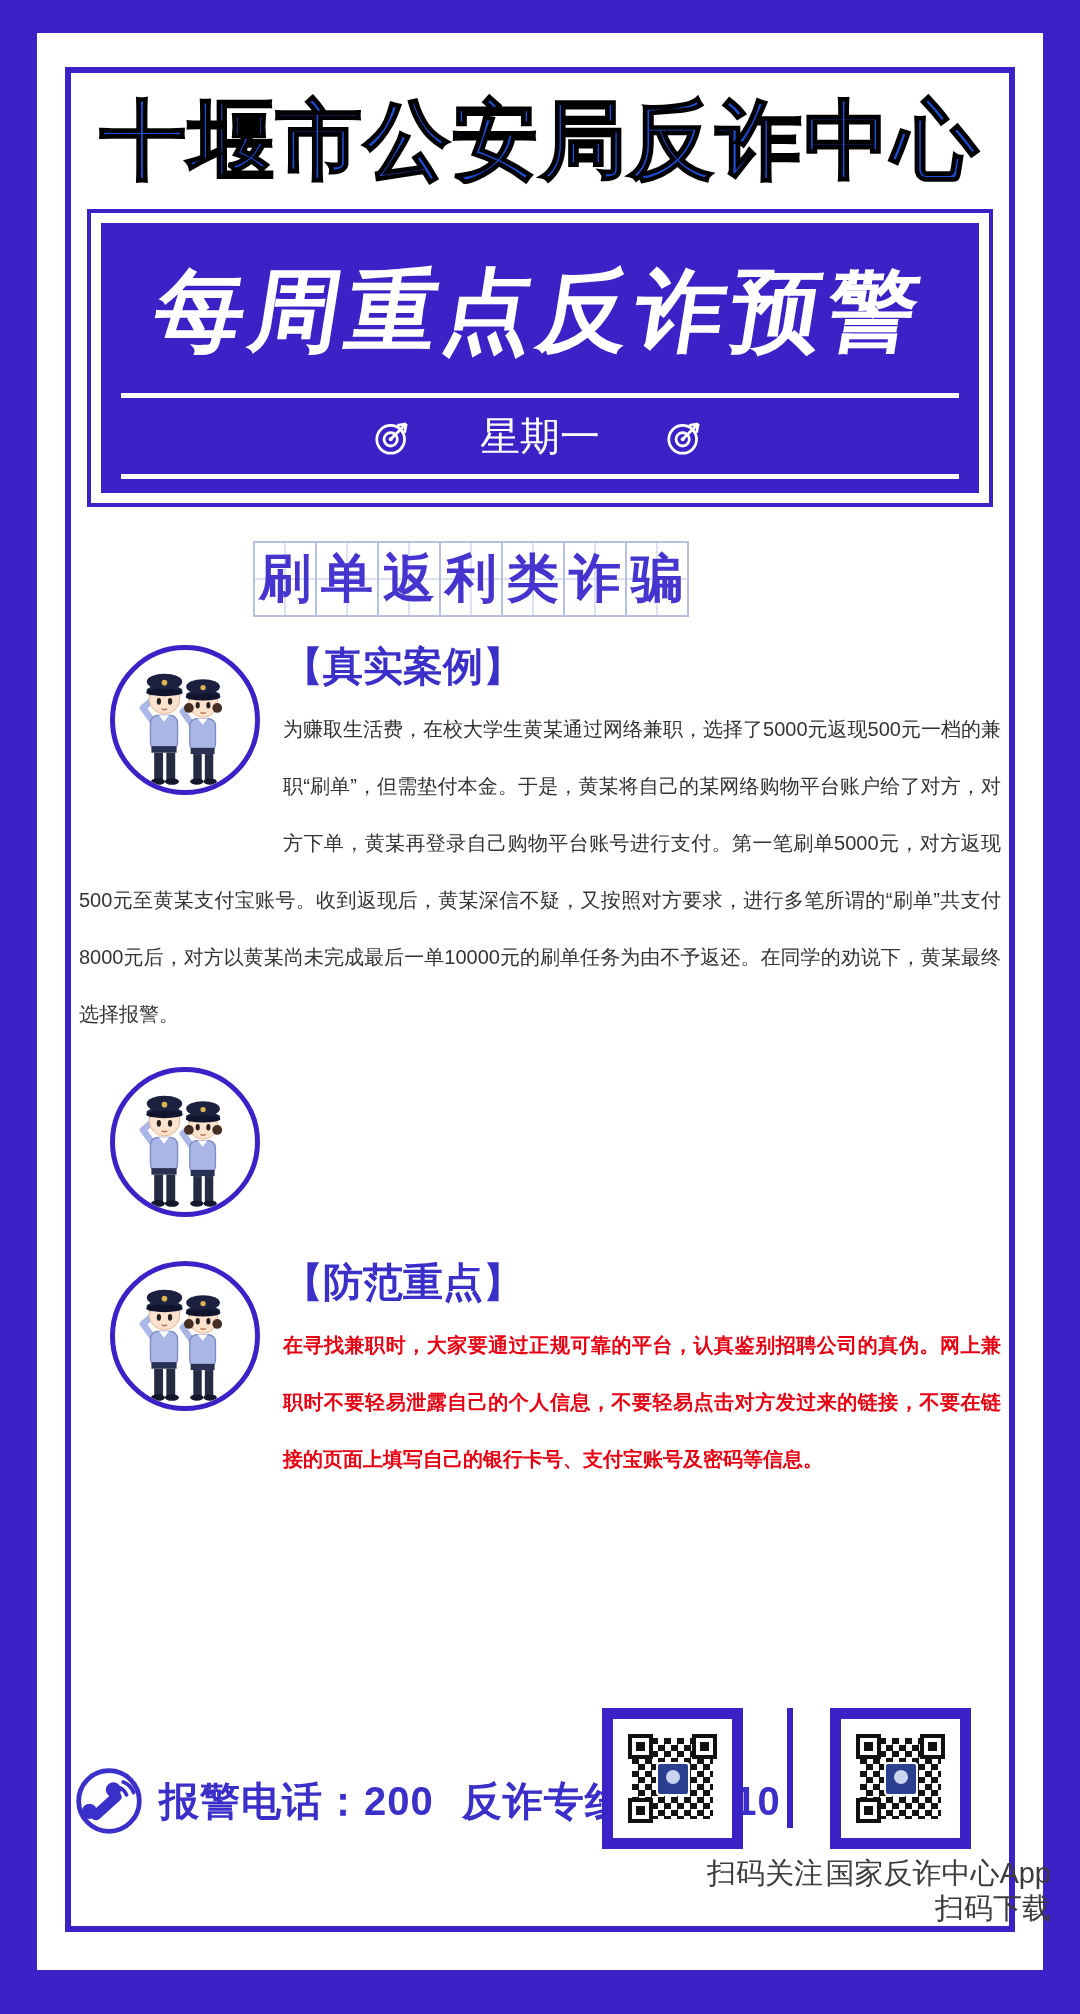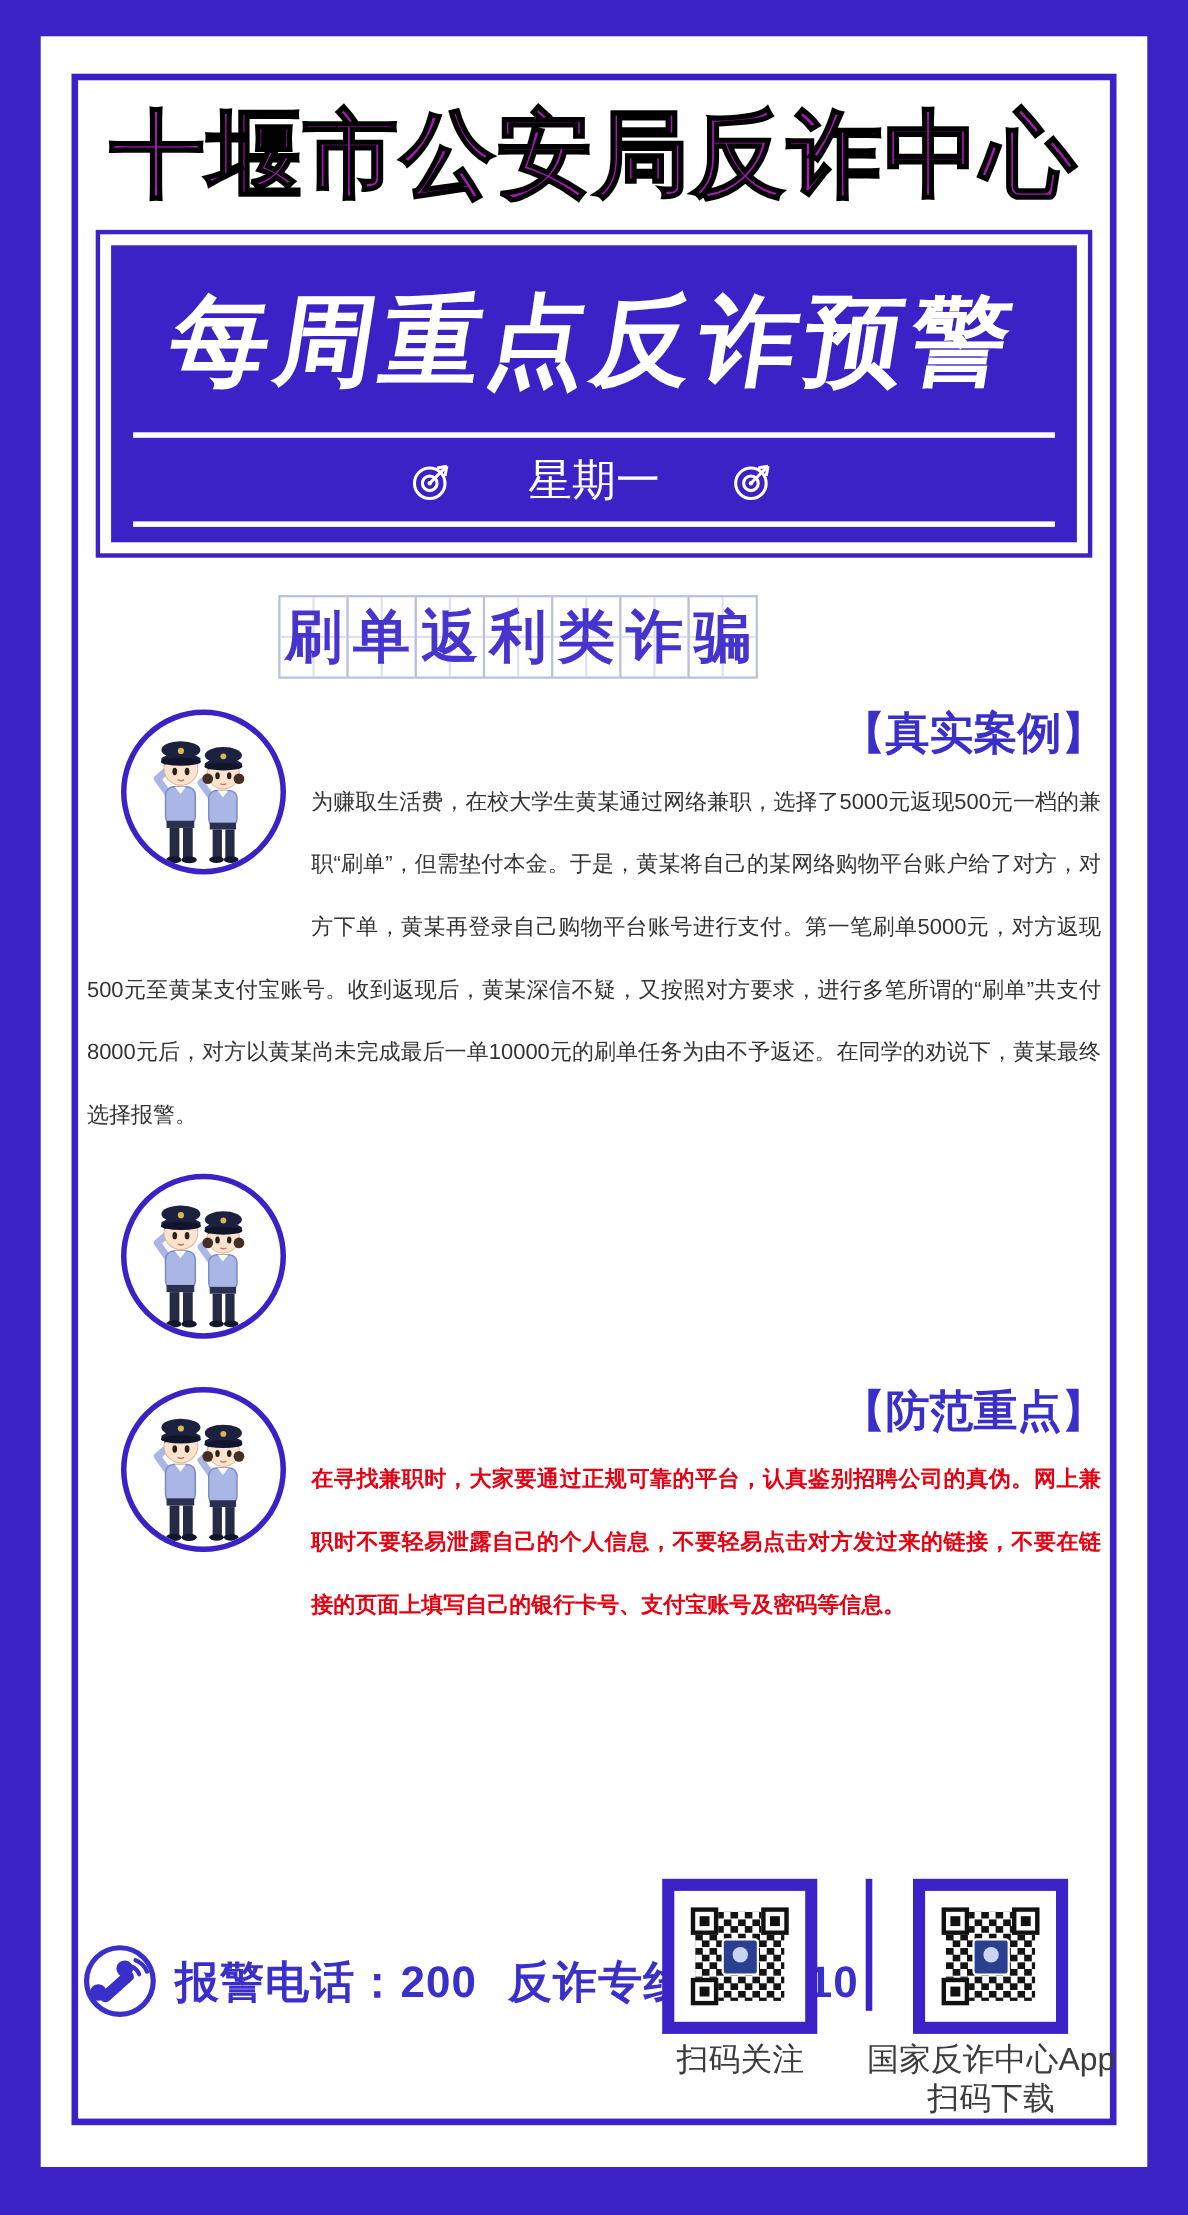--- a/index.html
+++ b/index.html
@@ -13,21 +13,21 @@
     background:#ffffff;
   }
   .frame{
     position:absolute;left:28px;top:34px;right:28px;bottom:38px;
     border:6px solid #3a22c6;position:absolute;
   }
   
   .org-title{
     margin:12px 0 0 0;text-align:center;
     font-family:"Liberation Serif","DejaVu Serif",serif;
-    font-weight:900;font-size:86px;line-height:112px;color:#a21caf;
+    font-weight:900;font-size:86px;line-height:112px;color:#1d4ed8;
     letter-spacing:2px;-webkit-text-stroke:2px #000;
   }
   
   .banner-box{
     margin:12px 16px 0 16px;border:4px solid #3a22c6;padding:10px;
   }
   .banner-blue{
     background:#3a22c6;padding:18px 0 14px 0;
   }
   .banner-title{
@@ -66,21 +66,21 @@
   }
   .avatar-circle svg{position:absolute;left:0;top:0;width:100%;height:100%;}
   .mascot-label{
     position:absolute;writing-mode:vertical-rl;text-orientation:upright;
     font-size:19px;font-weight:700;color:#4a90d8;letter-spacing:2px;z-index:2;
   }
   .mascot-label.left{left:8px;bottom:12px;}
   .mascot-label.right{right:8px;bottom:12px;}
   .sec-heading{
     margin:4px 0 8px 0;font-family:"Liberation Serif","DejaVu Serif",serif;
-    font-size:40px;line-height:52px;font-weight:900;color:#3a2fc8;text-align:right;
+    font-size:40px;line-height:52px;font-weight:900;color:#3a2fc8;
   }
   .sec-body{
     margin:4px;font-size:20px;line-height:57px;color:#333;text-align:justify;
   }
   .section.red .sec-body{color:#e60012;font-weight:700;}
   .clear{clear:both;}
   
   .phone-row{
     position:absolute;left:2px;top:1692px;display:flex;align-items:center;
   }
@@ -106,21 +106,21 @@
   .qr-logo{
     position:absolute;left:50%;top:50%;width:30px;height:30px;transform:translate(-50%,-50%);
     background:#2a3f8f;border:2px solid #fff;border-radius:4px;
   }
   .qr-logo::after{
     content:"";position:absolute;left:50%;top:46%;width:14px;height:14px;transform:translate(-50%,-50%);
     border-radius:50%;background:#c9d4f0;
   }
   .qr-divider{position:absolute;left:716px;top:1635px;width:6px;height:120px;background:#3a22c6;}
   .qr-caption{
-    position:absolute;top:1783px;width:300px;text-align:center;
+    position:absolute;top:1783px;width:300px;text-align:right;
     font-size:29px;line-height:35px;color:#3c3c3c;
   }
   .qr-caption.one{left:452px;}
   .qr-caption.two{left:680px;}
 </style>
 </head>
 <body>
 
 <svg width="0" height="0" style="position:absolute" aria-hidden="true">
   <defs>

